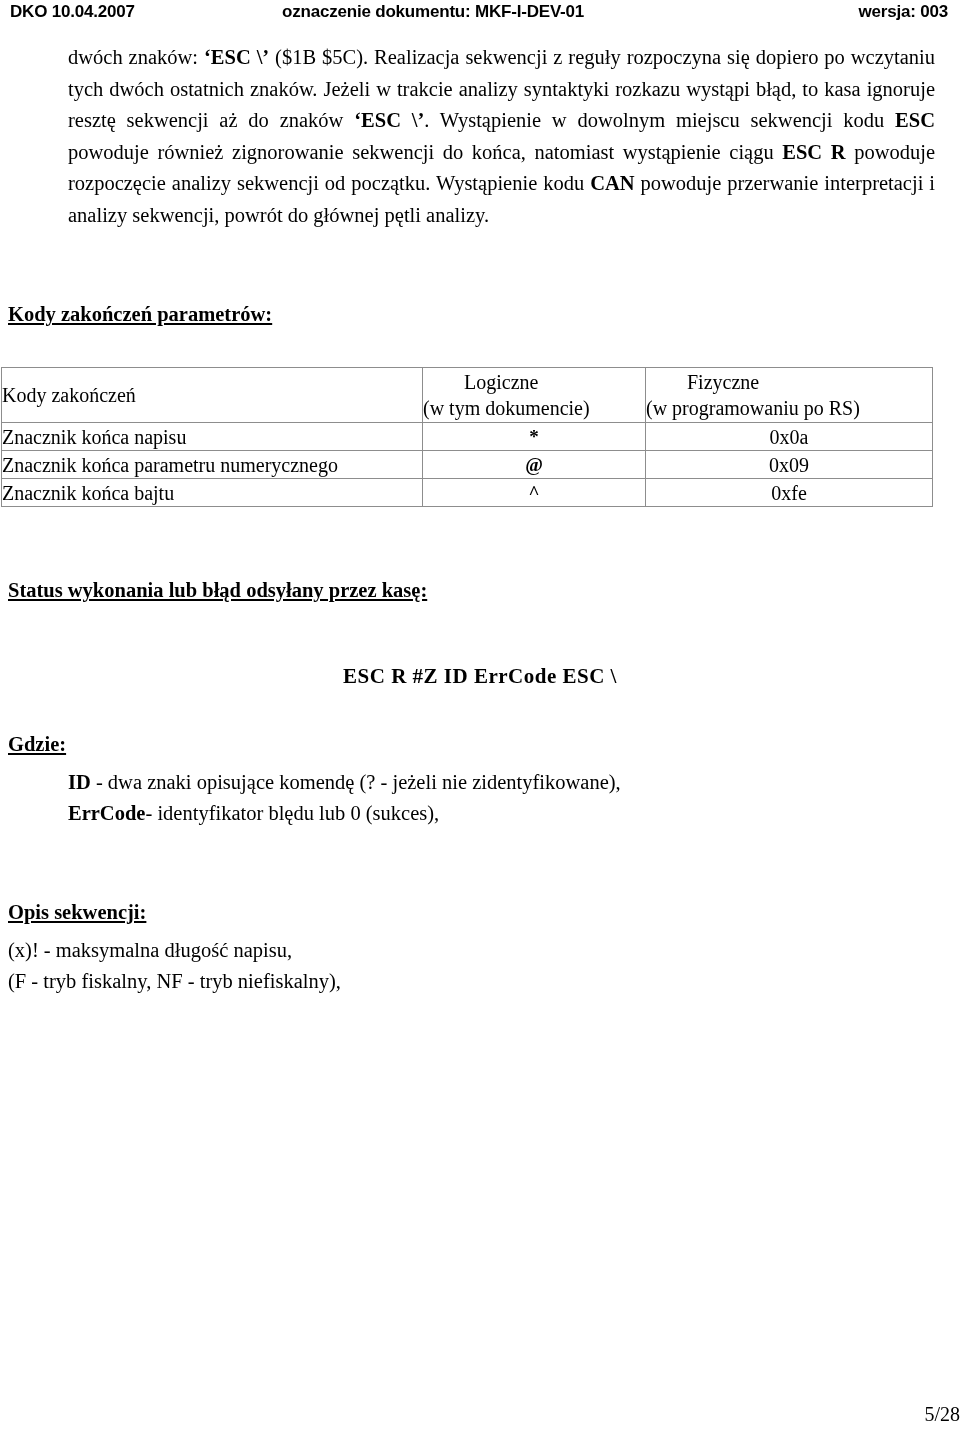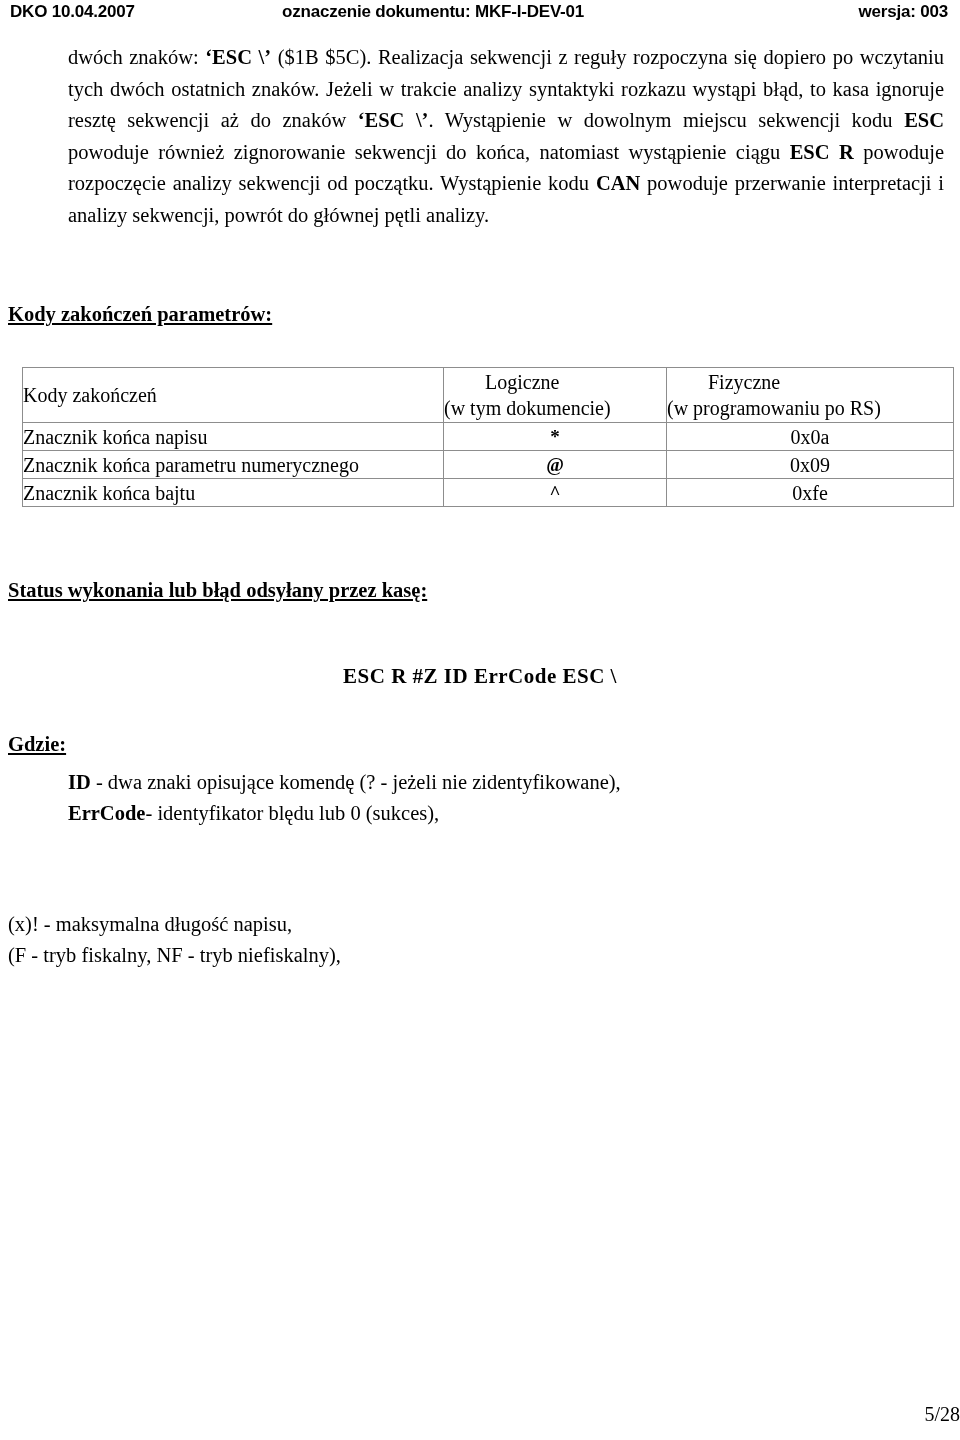--- a/index.html
+++ b/index.html
@@ -50,41 +50,41 @@
 
   
   .content {
     position: absolute;
     top: 42px;
     left: 0;
     width: 960px;
   }
 
   .para {
-    margin: 0 0 0 0;
+    margin: 0 9px 0 0;
     padding: 0 16px 0 68px;
     font-size: 20.5px;
     line-height: 31.5px;
     text-align: justify;
     text-justify: inter-word;
   }
   .para b { font-weight: bold; }
 
   .section-head {
     font-size: 20.5px;
     font-weight: bold;
     text-decoration: underline;
     padding-left: 8px;
     line-height: 26px;
     white-space: nowrap;
   }
 
   
   .table-wrap {
-    padding-left: 22px;
+    padding-left: 1px;
     padding-right: 24px;
   }
   table.codes {
     border-collapse: collapse;
     width: 930px;
     table-layout: fixed;
     font-size: 20px;
   }
   table.codes td {
     border: 1px solid #8d8d8d;
@@ -220,20 +220,21 @@
 
   <div class="section-head">Gdzie:</div>
 
   <div class="sp-xs"></div>
 
   <div class="def-line"><b>ID</b><span> - dwa znaki opisujące komendę (? - jeżeli nie zidentyfikowane),</span></div>
   <div class="def-line"><b>ErrCode</b><span>- identyfikator blędu lub 0 (sukces),</span></div>
 
   <div class="sp-xl"></div>
 
+  <div class="section-head">Opis sekwencji:</div>
 
   <div class="sp-xs"></div>
 
   <div class="plain-line">(x)!  - maksymalna długość napisu,</div>
   <div class="plain-line">(F - tryb fiskalny, NF - tryb niefiskalny),</div>
 
 </div>
 
 <div class="doc-footer">
   <span>5/28</span>

